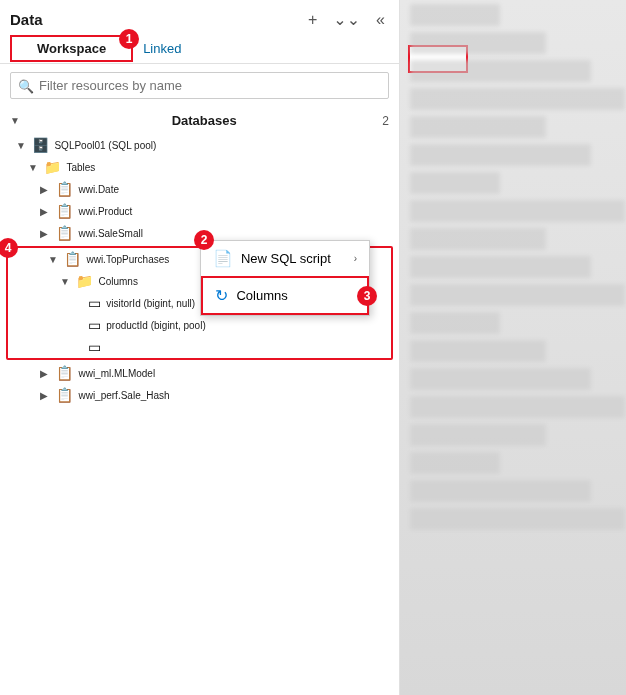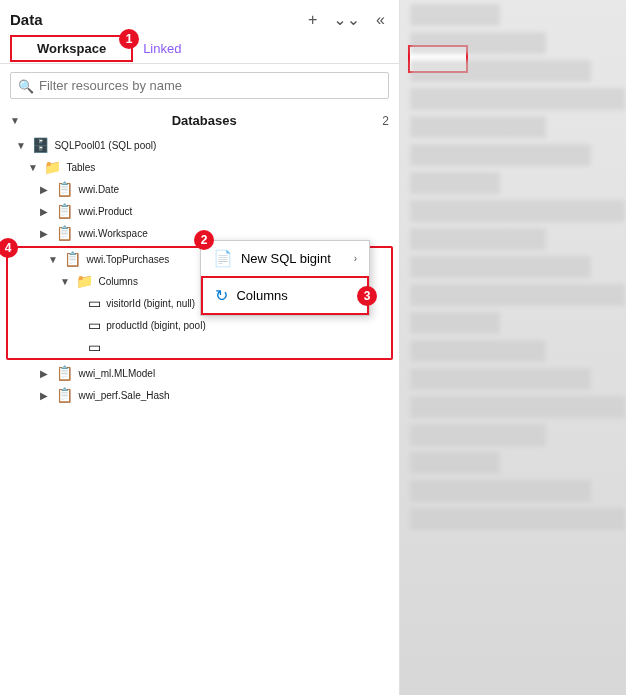--- a/index.html
+++ b/index.html
@@ -63,21 +63,21 @@
       display: flex;
       padding: 4px 10px 0 10px;
       border-bottom: 1px solid #e0e0e0;
       position: relative;
     }
 
     .tab {
       padding: 6px 10px;
       cursor: pointer;
       font-size: 13px;
-      color: #8b5cf6;
+      color: #0369a1;
       border-bottom: 2px solid transparent;
       margin-bottom: -1px;
     }
 
     .tab.active {
       color: #1a1a1a;
       border-bottom: 2px solid #1a1a1a;
       font-weight: 600;
     }
 
@@ -368,21 +368,21 @@
 
     <div class="tree-item indent-3">
       <span class="chevron">▶</span>
       <span class="tree-icon">📋</span>
       <span class="tree-label">wwi.Product</span>
     </div>
 
     <div class="tree-item indent-3">
       <span class="chevron">▶</span>
       <span class="tree-icon">📋</span>
-      <span class="tree-label">wwi.Workspace</span>
+      <span class="tree-label">wwi.SaleSmall</span>
     </div>
 
     <div class="highlight-box-4">
       <div class="badge-4">4</div>
 
       <div class="tree-item indent-3">
         <span class="chevron">▼</span>
         <span class="tree-icon">📋</span>
         <span class="tree-label">wwi.TopPurchases</span>
       </div>
@@ -423,21 +423,21 @@
       <span class="tree-label">wwi_perf.Sale_Hash</span>
     </div>
 
   </div>
 
   <div class="context-menu-area">
     <div class="badge-2">2</div>
     <div class="context-menu">
       <div class="context-menu-item">
         <span style="color:#0078d4; font-size:16px;">📄</span>
-        <span>New SQL bigint</span>
+        <span>New SQL script</span>
         <span class="chevron-right">›</span>
       </div>
       <div class="context-menu-item highlighted" style="border: 2px solid #e81123; position:relative;">
         <span style="color:#0078d4; font-size:16px;">↻</span>
         <span>Columns</span>
         <div class="badge-3">3</div>
       </div>
     </div>
   </div>
 </div>

